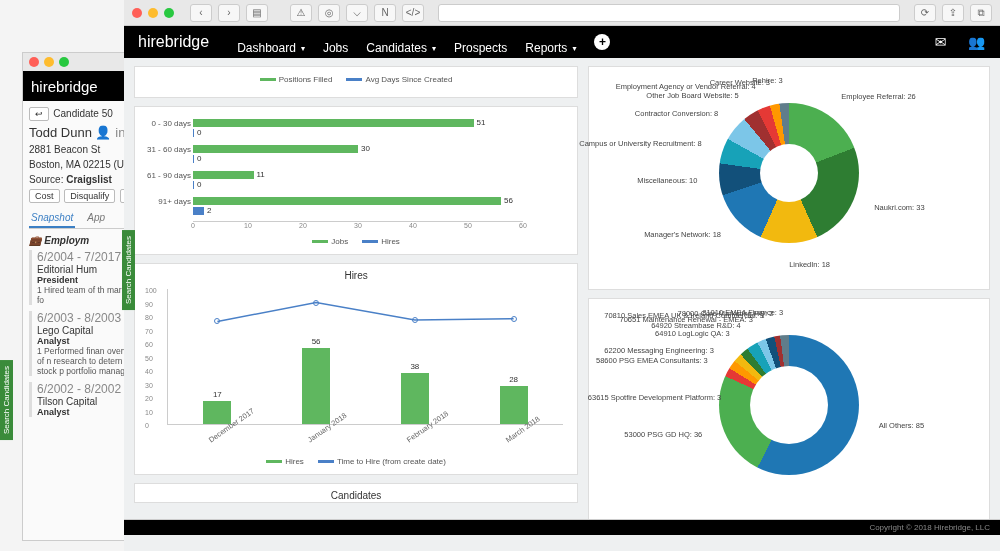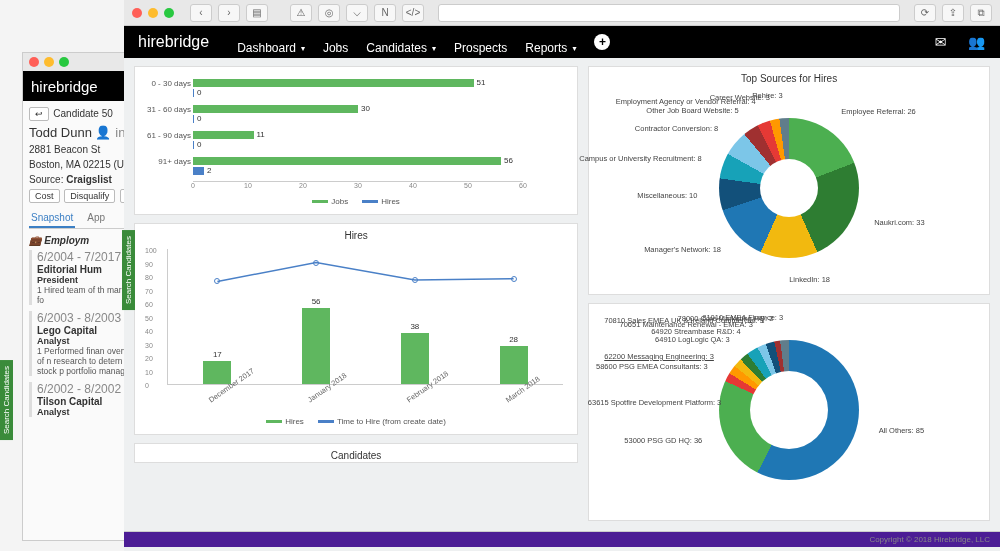--- a/index.html
+++ b/index.html
@@ -55,26 +55,26 @@
     background:#000; color:#fff; height:30px; display:flex; align-items:center; padding:0 8px;
     font-size:15px;
   }
   .back-body { padding:6px; font-size:10px; color:#333; }
   .back-body .row { margin-bottom:4px; }
   .back-btn-sm{
     display:inline-block; border:1px solid #bbb; padding:1px 5px; border-radius:2px;
     background:#fff; font-size:9px; margin-right:2px;
   }
   .tabs { display:flex; gap:10px; border-bottom:1px solid #ccc; margin:6px 0; font-size:10px;}
-  .tabs .tab { padding:3px 2px; color:#777;}
+  .tabs .tab { padding:3px 2px; color:#777;font-style:italic;}
   .tabs .tab.active{ color:#3b7fc4; border-bottom:2px solid #3b7fc4;}
   .emp-head { font-style:italic; font-weight:bold; margin:4px 0;}
   .job-block { border-left:3px solid #ddd; padding-left:5px; margin-bottom:6px;}
   .job-block .dates{ color:#888; font-size:12px;}
-  .job-block .title{ font-weight:bold;}
+  .job-block .title{ font-weight:normal;}
   .job-block .role{ font-weight:bold; font-size:9px;}
   .job-block .desc{ font-size:8.5px; color:#555;}
 
   .side-tab {
     position:absolute; left:0; top:360px;
     background:#3a8b3a; color:#fff; font-size:8px;
     writing-mode:vertical-rl; transform:rotate(180deg);
     padding:6px 2px;
   }
   .side-tab2{
@@ -158,22 +158,22 @@
     width:140px; height:140px; border-radius:50%; position:relative;
   }
   .donut::after{
     content:""; position:absolute; left:50%; top:50%; width:58px; height:58px;
     background:#fff; border-radius:50%; transform:translate(-50%,-50%);
   }
   .donut2::after{ width:78px; height:78px; }
   .callout{ position:absolute; font-size:7.5px; color:#444; white-space:nowrap;}
 
   .footer{
-    position:absolute; bottom:4px; left:124px; right:0;
-    background:#4c1d95; border-top:1px solid #ccc;
+    position:absolute; bottom:16px; left:124px; right:0;
+    background:#000000; border-top:1px solid #ccc;
     text-align:right; font-size:8px; color:#888; padding:3px 10px;
     z-index:60;
   }
 </style>
 </head>
 <body>
 
 <div class="browser-chrome">
   <div class="traffic">
     <div class="dot red"></div>
@@ -266,20 +266,26 @@
     <div class="nav-right">
       <span>✉</span>
       <span>👥</span>
     </div>
   </div>
 
   <div class="dash-body">
 
     <div class="col left">
 
+      <div class="panel" style="height:32px;">
+        <div class="legend">
+          <span><span class="sw" style="background:#5fb75f"></span><span>Positions Filled</span></span>
+          <span><span class="sw" style="background:#4a80c7"></span><span>Avg Days Since Created</span></span>
+        </div>
+      </div>
 
       <div class="panel">
         <div class="hbars" id="ttf">
             <div class="hbar-row">
               <div class="lbl">0 - 30 days</div>
               <div class="bar jobs" style="width: 280.5px;"></div>
               <div class="val" style="left: 283.5px; top: 1px;">51</div>
               <div class="bar hires" style="width: 1px;"></div>
               <div class="val" style="left: 4px; top: 11px;">0</div>
             </div>
@@ -366,21 +372,20 @@
         </div>
       </div>
 
       <div class="panel" style="height:20px">
         <div class="panel-title">Candidates</div>
       </div>
     </div>
 
     <div class="col right">
       <div class="panel" style="height:232px">
-        <div class="panel-title">Top Sources for Hires</div>
         <div class="donut-wrap" id="donut1wrap">
           <div class="donut" id="donut1" style="background: conic-gradient(rgb(76, 175, 80) 0deg, rgb(76, 175, 80) 68.8235deg, rgb(46, 125, 50) 68.8235deg, rgb(46, 125, 50) 156.176deg, rgb(242, 185, 15) 156.176deg, rgb(242, 185, 15) 203.824deg, rgb(31, 119, 180) 203.824deg, rgb(31, 119, 180) 251.471deg, rgb(18, 80, 122) 251.471deg, rgb(18, 80, 122) 277.941deg, rgb(23, 162, 184) 277.941deg, rgb(23, 162, 184) 299.118deg, rgb(124, 198, 232) 299.118deg, rgb(124, 198, 232) 320.294deg, rgb(160, 48, 48) 320.294deg, rgb(160, 48, 48) 333.529deg, rgb(229, 57, 53) 333.529deg, rgb(229, 57, 53) 344.118deg, rgb(255, 152, 0) 344.118deg, rgb(255, 152, 0) 352.059deg, rgb(96, 125, 139) 352.059deg, rgb(96, 125, 139) 360deg);"></div>
         <div class="callout" style="left: 243.993px; top: 19.1002px;">Employee Referral: 26</div>
             <div class="callout" style="left: 276.997px; top: 130.207px;">Naukri.com: 33</div>
             <div class="callout" style="left: 192px; top: 187px;">LinkedIn: 18</div>
             <div class="callout" style="right: 259.989px; text-align: right; top: 156.98px;">Manager's Network: 18</div>
             <div class="callout" style="right: 283.608px; text-align: right; top: 103.489px;">Miscellaneous: 10</div>
             <div class="callout" style="right: 279.231px; text-align: right; top: 65.7632px;">Campus or University Recruitment: 8</div>
             <div class="callout" style="right: 262.779px; text-align: right; top: 36.2261px;">Contractor Conversion: 8</div>
             <div class="callout" style="right: 242.226px; text-align: right; top: 17.9196px;">Other Job Board Website: 5</div>
@@ -389,21 +394,21 @@
             <div class="callout" style="right: 198.37px; text-align: right; top: 3.22083px;">Rehire: 3</div>
           </div>
       </div>
 
       <div class="panel" style="height:232px">
         <div class="donut-wrap" id="donut2wrap">
           <div class="donut donut2" id="donut2" style="background: conic-gradient(rgb(31, 119, 180) 0deg, rgb(31, 119, 180) 206.757deg, rgb(76, 175, 80) 206.757deg, rgb(76, 175, 80) 294.324deg, rgb(229, 57, 53) 294.324deg, rgb(229, 57, 53) 301.622deg, rgb(255, 152, 0) 301.622deg, rgb(255, 152, 0) 308.919deg, rgb(242, 185, 15) 308.919deg, rgb(242, 185, 15) 316.216deg, rgb(46, 125, 50) 316.216deg, rgb(46, 125, 50) 323.514deg, rgb(23, 162, 184) 323.514deg, rgb(23, 162, 184) 333.243deg, rgb(124, 198, 232) 333.243deg, rgb(124, 198, 232) 340.541deg, rgb(18, 80, 122) 340.541deg, rgb(18, 80, 122) 347.838deg, rgb(160, 48, 48) 347.838deg, rgb(160, 48, 48) 352.703deg, rgb(96, 125, 139) 352.703deg, rgb(96, 125, 139) 360deg);"></div>
         <div class="callout" style="left: 281.503px; top: 116.287px;">All Others: 85</div>
             <div class="callout" style="right: 278.745px; text-align: right; top: 125.649px;">53000 PSG GD HQ: 36</div>
             <div class="callout" style="right: 273.252px; text-align: right; top: 51.8469px;">58600 PSG EMEA Consultants: 3</div>
-            <div class="callout" style="right: 267.112px; text-align: right; top: 41.8761px; text-decoration: underline;">62200 Messaging Engineering: 3</div>
+            <div class="callout" style="right: 267.112px; text-align: right; top: 41.8761px;">62200 Messaging Engineering: 3</div>
             <div class="callout" style="right: 259.756px; text-align: left; top: 42px; margin-top: 46px;">63615 Spotfire Development Platform: 3</div>
             <div class="callout" style="right: 251.303px; text-align: right; top: 24.6636px;">64910 LogLogic QA: 3</div>
             <div class="callout" style="right: 240.236px; text-align: right; top: 16.6593px;">64920 Streambase R&amp;D: 4</div>
             <div class="callout" style="right: 228.107px; text-align: right; top: 10.3815px;">70651 Maintenance Renewal - EMEA: 3</div>
             <div class="callout" style="right: 217.066px; text-align: right; top: 6.48067px;">70810 Sales EMEA UK &amp; Ireland Commercial: 3</div>
             <div class="callout" style="right: 207.548px; text-align: right; top: 4.32334px;">78000 Core Marketing HQ: 2</div>
             <div class="callout" style="right: 197.855px; text-align: right; top: 3.18648px;">81010 EMEA Finance: 3</div>
           </div>
       </div>
     </div>

